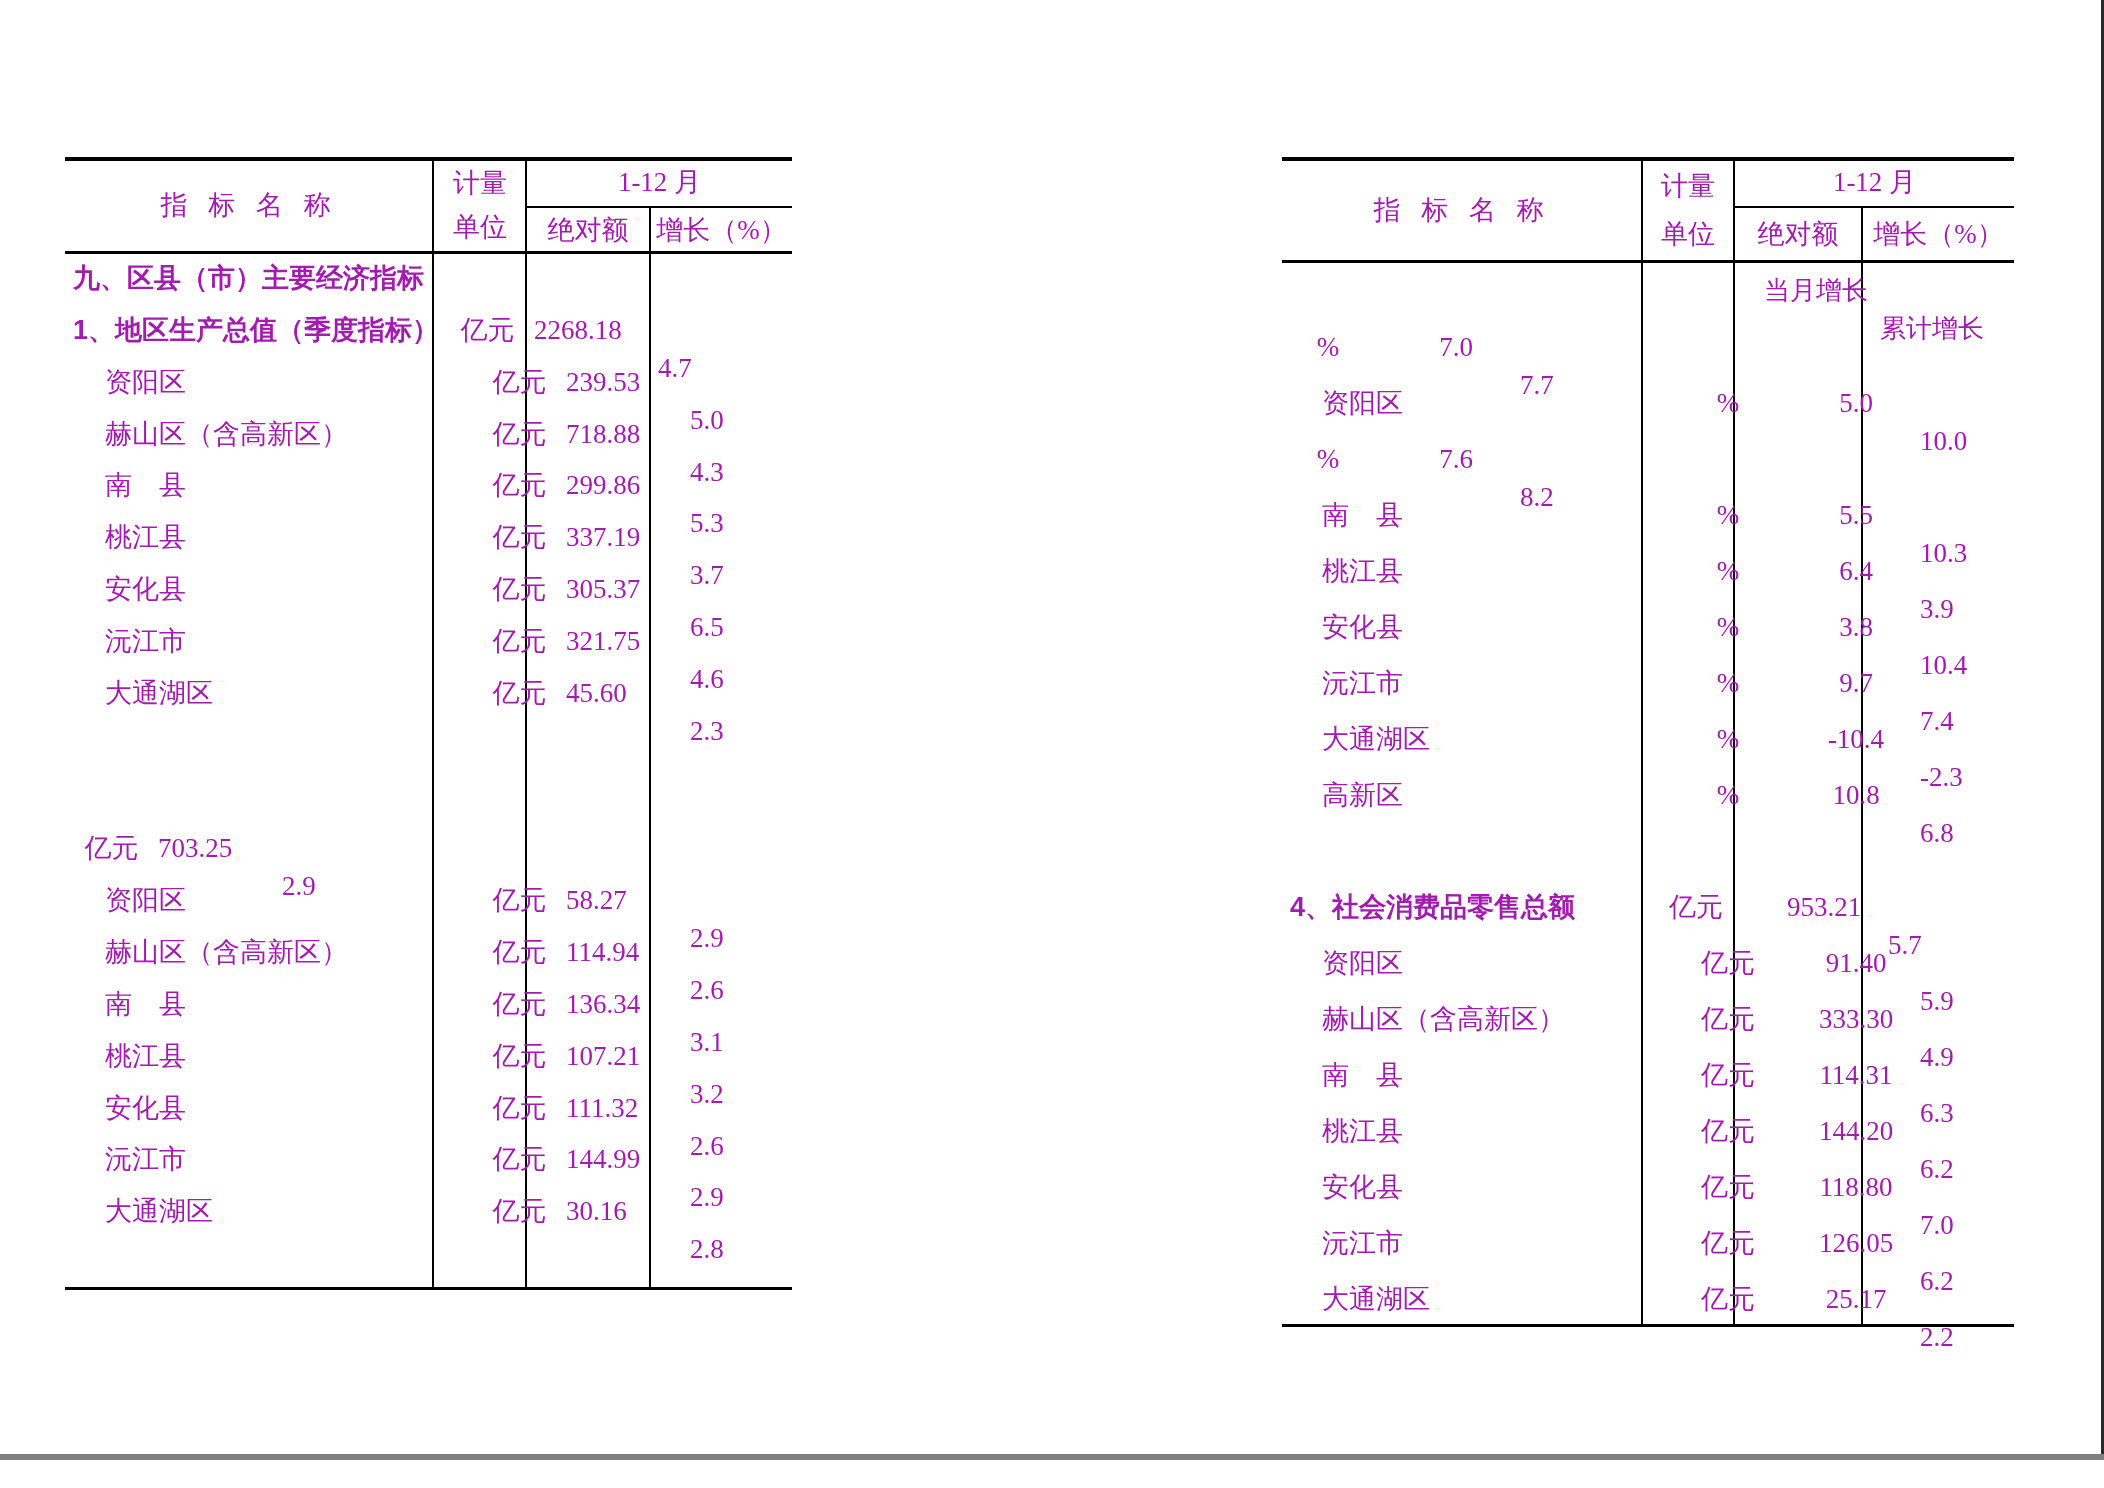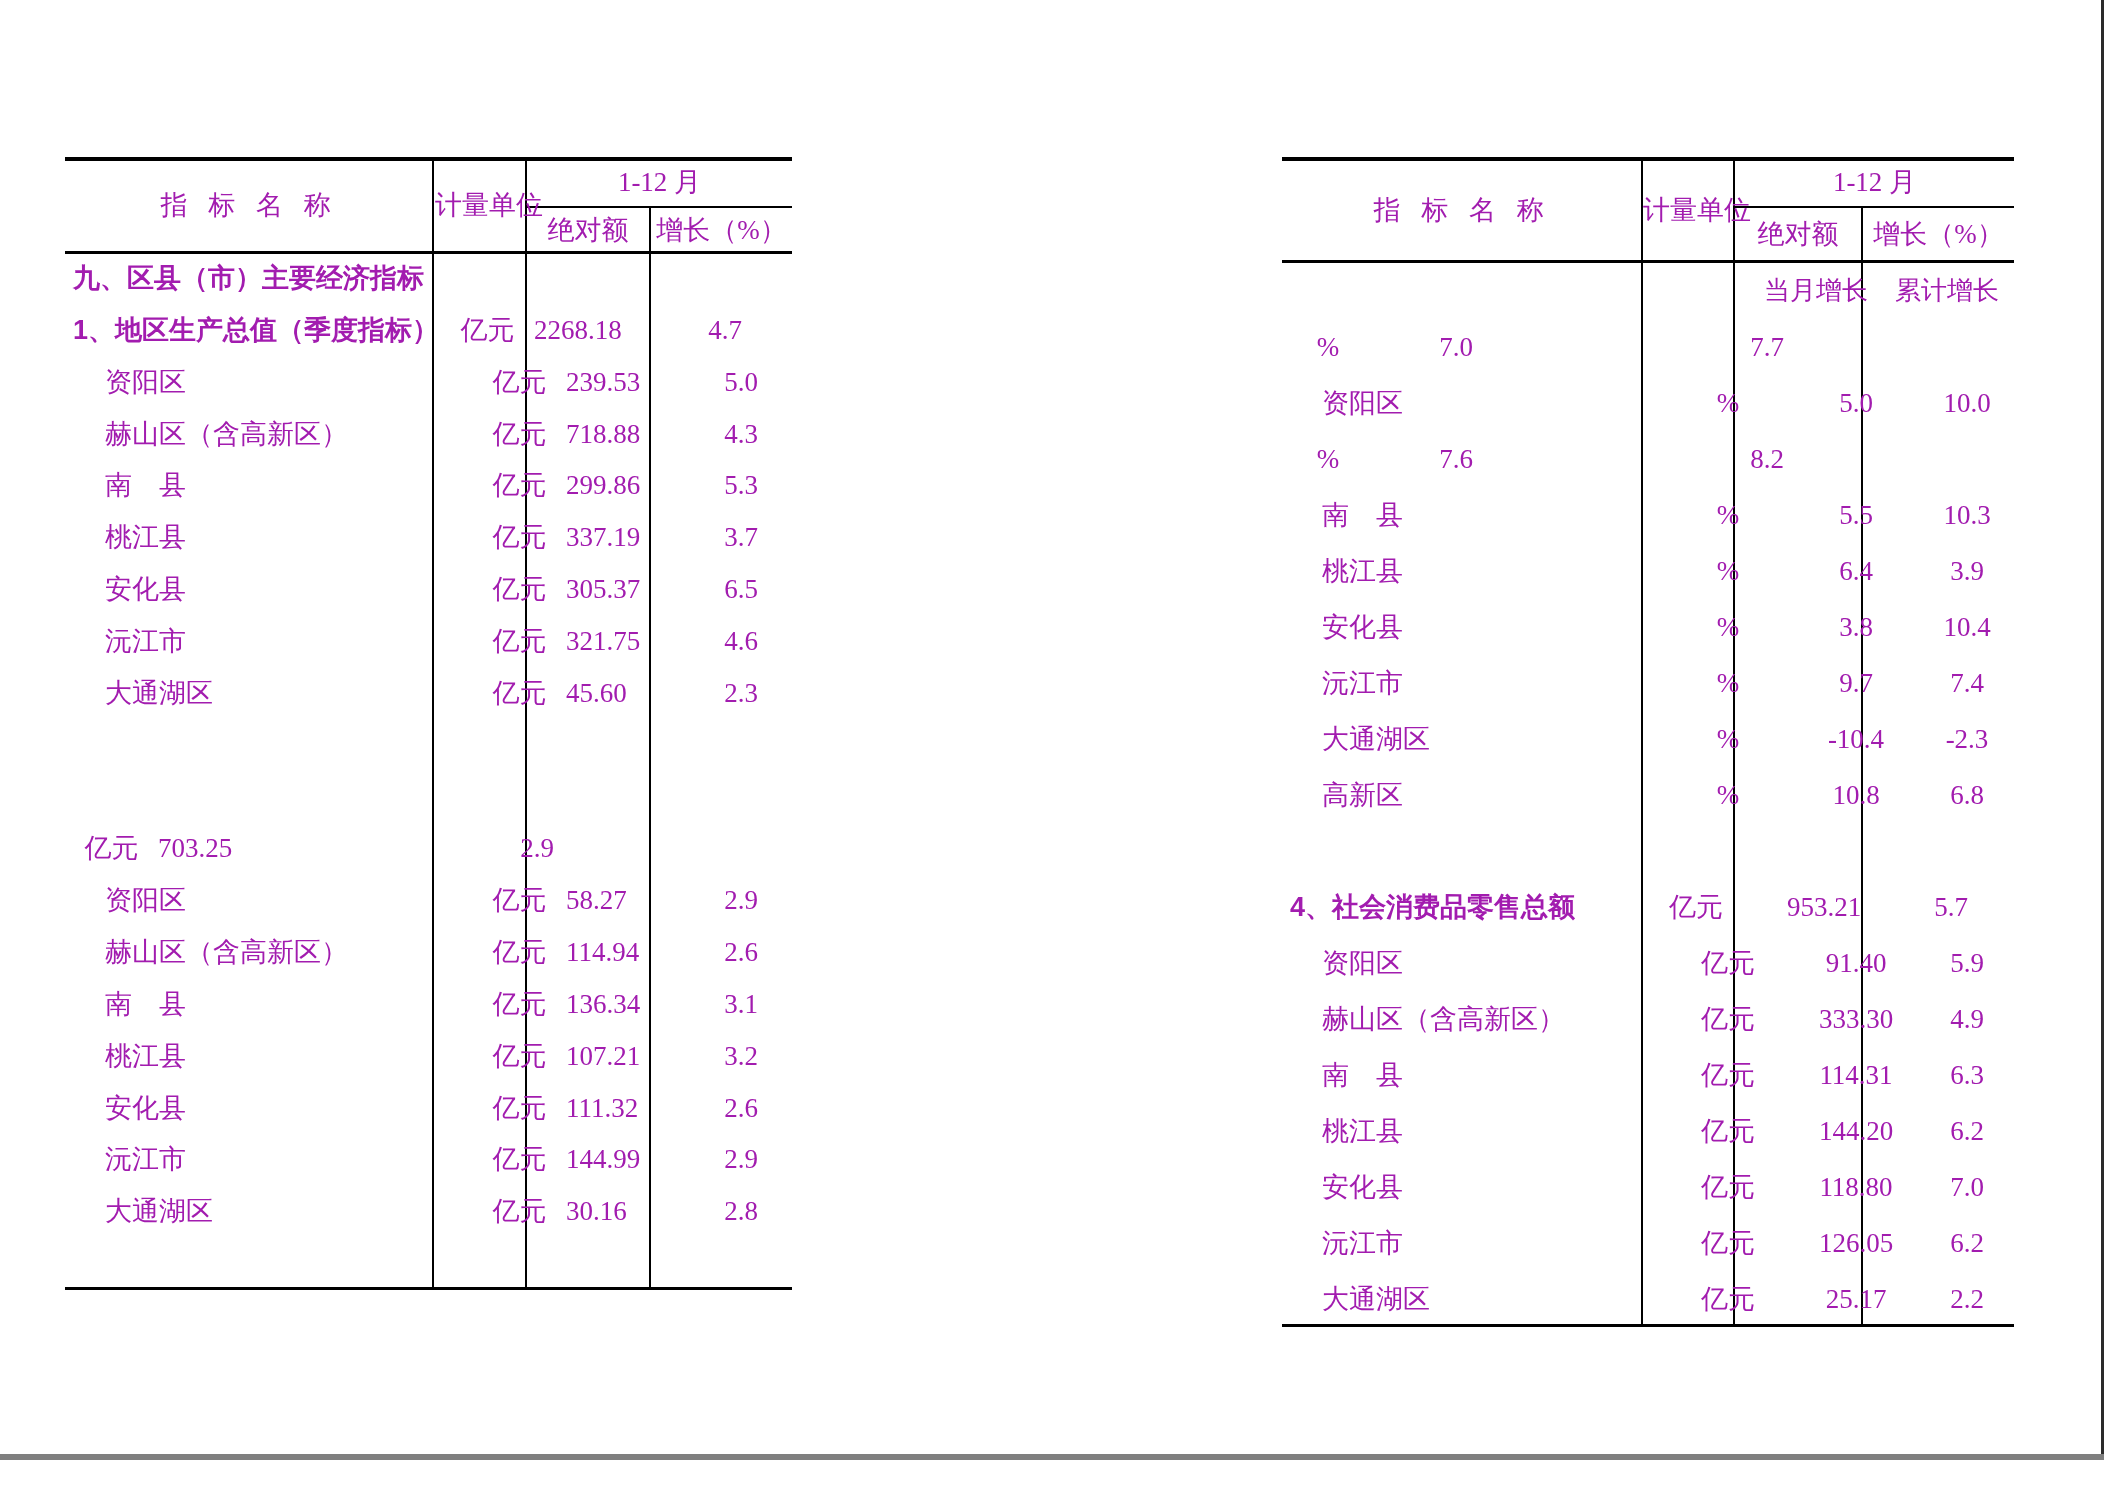--- a/index.html
+++ b/index.html
@@ -28,21 +28,21 @@
   .tbl-right .r-hbot{left:0;top:103px;width:732px;height:3px;}
   .tbl-right .r-bot {left:0;top:1167px;width:732px;height:3px;}
   .tbl-right .r-v1{left:359px;top:0;width:2px;height:1170px;}
   .tbl-right .r-v2{left:451px;top:0;width:2px;height:1170px;}
   .tbl-right .r-v3{left:579px;top:49px;width:2px;height:1121px;}
 
   
   .hcell{position:absolute;display:flex;align-items:center;justify-content:center;
          font-size:27px;white-space:nowrap;}
   .h-name{letter-spacing:7px;}
-  .h-unit{flex-direction:row;justify-content:space-evenly;font-family:Liberation Serif, serif;}
+  .h-unit{flex-direction:column;justify-content:space-evenly;font-family:Liberation Serif, serif;}
   .tbl-left .h-name  {left:0;top:0;width:368px;height:96px;}
   .tbl-left .h-unit  {left:370px;top:0;width:90px;height:96px;}
   .tbl-left .h-period{left:462px;top:0;width:265px;height:50px;}
   .tbl-left .h-abs   {left:462px;top:51px;width:122px;height:44px;}
   .tbl-left .h-growth{left:586px;top:51px;width:141px;height:44px;}
   .tbl-right .h-name  {left:0;top:0;width:360px;height:106px;}
   .tbl-right .h-unit  {left:361px;top:0;width:90px;height:106px;}
   .tbl-right .h-period{left:453px;top:0;width:279px;height:50px;}
   .tbl-right .h-abs   {left:453px;top:51px;width:126px;height:52px;}
   .tbl-right .h-growth{left:581px;top:51px;width:151px;height:52px;}
@@ -54,21 +54,21 @@
   .row{display:flex;}
   .tbl-left  .row{height:51.85px;line-height:51.85px;}
   .tbl-right .row{height:56px;line-height:56px;}
   .cell{font-size:27px;white-space:nowrap;overflow:visible;}
   .tbl-left  .c-name{width:368px;}
   .tbl-right .c-name{width:360px;}
   .tbl-left  .c-unit{width:93px;text-align:center;}
   .tbl-right .c-unit{width:92px;text-align:center;}
   .tbl-left  .c-abs{width:124px;text-align:left;}
   .tbl-right .c-abs{width:128px;text-align:center;padding-left:18px;}
-  .c-growth{flex:1;text-align:center;}
+  .c-growth{flex:1;text-align:left;margin-top:38px;}
   .row.section .c-name{
     font-family:"Liberation Sans","DejaVu Sans",sans-serif;
     font-weight:bold;padding-left:8px;font-size:27px;
   }
   .row.item .c-name{padding-left:40px;}
   .row.subheader .cell{font-size:26px;}
 
   
   .right-edge{position:absolute;top:0;right:0;width:3px;height:1488px;}
   .bottom-bar{position:absolute;left:0;bottom:0;width:2104px;height:6px;}

